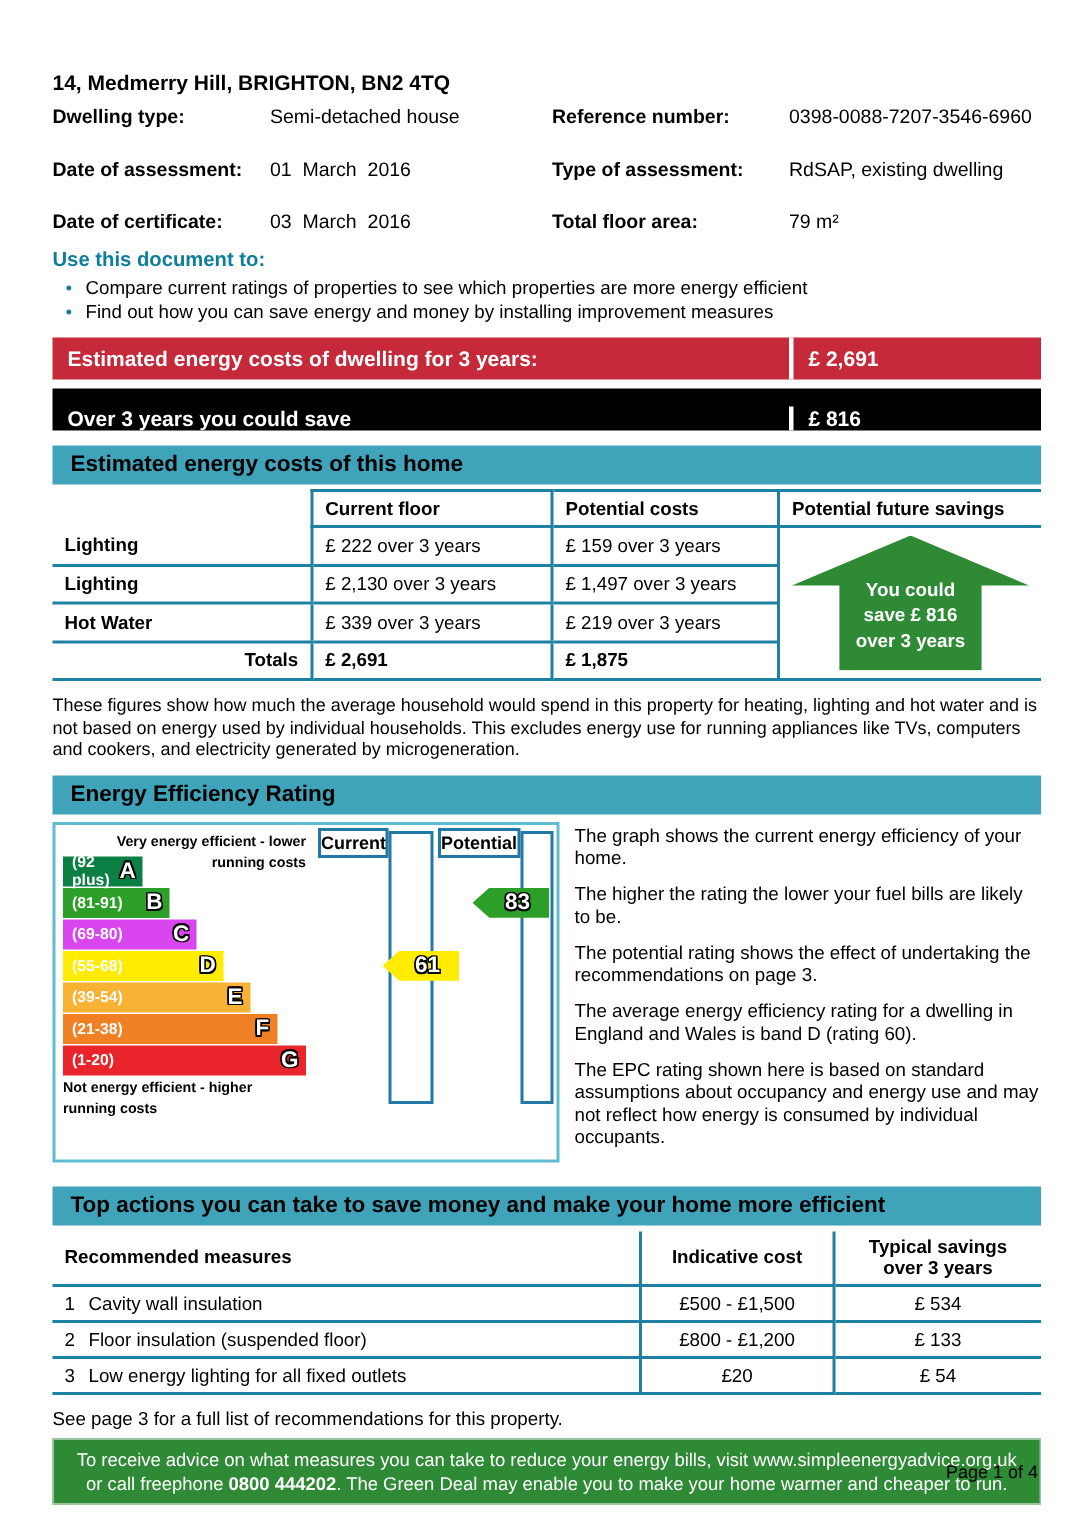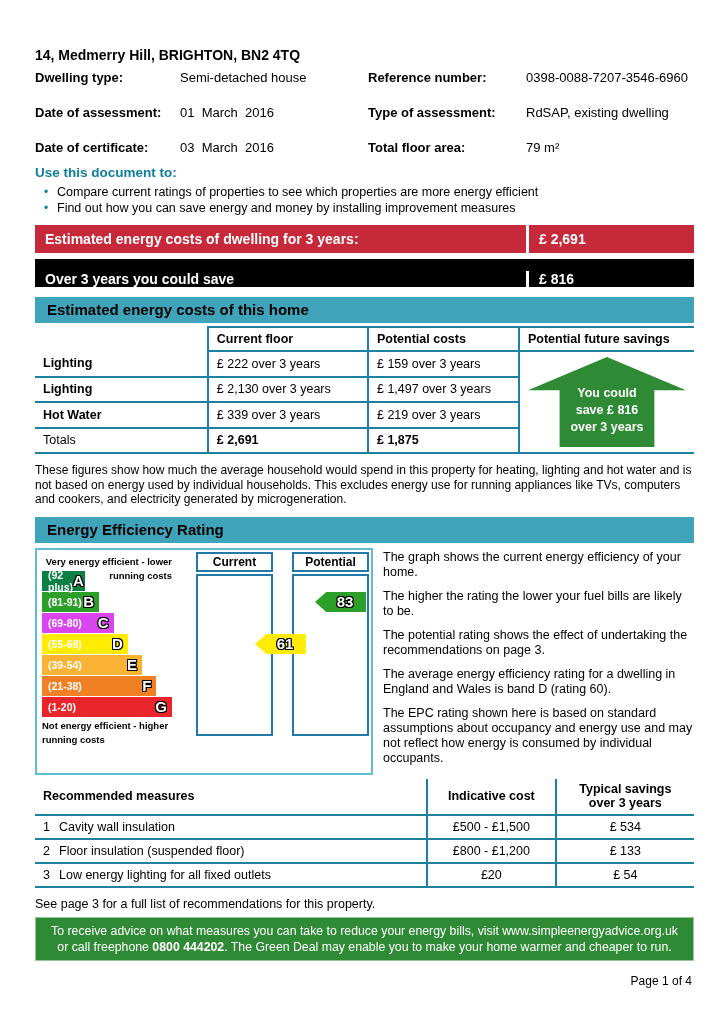--- a/index.html
+++ b/index.html
@@ -46,21 +46,21 @@
                   font-size:15px; height:26px; line-height:26px; padding-left:12px; }
 
   
   .costs-table { width:100%; border-collapse:collapse; font-size:12.5px; margin-top:3px; }
   .costs-table td { padding:3px 8px; height:24px; }
   .costs-table .v { border-left:2px solid var(--line); }
   .costs-table .top { border-top:2px solid var(--line); }
   .costs-table .hb { border-bottom:2px solid var(--line); }
   .costs-table .head { font-weight:bold; }
   .costs-table .rowlbl { font-weight:bold; }
-  .costs-table .totlbl { font-weight:normal; text-align:left; }
+  .costs-table .totlbl { font-weight:bold; text-align:right; }
   .costs-table .tot { font-weight:bold; }
   .savings-cell { text-align:center; vertical-align:middle; }
   .house-arrow { position:relative; width:158px; height:90px; margin:2px auto;
                  background:var(--green);
                  clip-path:polygon(50% 0,100% 37%,80% 37%,80% 100%,20% 100%,20% 37%,0 37%); }
   .house-arrow .ha-text { position:absolute; top:28px; left:0; right:0; color:#fff;
                  font-weight:bold; font-size:12.5px; line-height:1.35; text-align:center; }
 
   .note { margin-top:9px; font-size:12px; line-height:1.22; }
 
@@ -71,21 +71,21 @@
   .epc-left { flex:1; padding:3px 5px 3px 3px; }
   .epc-mini-label { font-size:9.5px; font-weight:bold; height:14px; line-height:14px; }
   .epc-mini-label.top { margin-bottom:2px;text-align:right; }
   .epc-mini-label.bottom { margin-top:2px; }
   .epc-band { height:20px; margin-bottom:1px; display:flex; align-items:center; padding:0 5px 0 6px; }
   .epc-band .range { color:#fff; font-weight:bold; font-size:10.5px; }
   .epc-band .letter { margin-left:auto; font-size:15px; font-weight:bold; line-height:1; }
   .outline { color:#fff;
      text-shadow:-1px -1px 0 #000,1px -1px 0 #000,-1px 1px 0 #000,1px 1px 0 #000,
                  -1px 0 0 #000,1px 0 0 #000,0 -1px 0 #000,0 1px 0 #000; }
-  .epc-col { width:77px; margin-left:19px; display:flex; flex-direction:column; }
+  .epc-col { width:77px; margin-left:3px; display:flex; flex-direction:row; }
   .epc-col-head { border:2px solid var(--epc-col); text-align:center; font-weight:bold;
                   font-size:12px; height:20px; line-height:16px; }
   .epc-col-body { border:2px solid var(--epc-col); margin-top:2px; flex:1; }
   .epc-arrow { position:absolute; width:51px; height:20px; display:flex; align-items:center;
                justify-content:center; padding-left:9px;
                clip-path:polygon(22% 0,100% 0,100% 100%,22% 100%,0 50%); }
   .epc-arrow .num { font-size:15px; font-weight:bold; }
   .epc-arrow.current { right:63px; }
   .epc-arrow.potential { right:3px; }
   .epc-text { flex:1; font-size:12.5px; line-height:1.2; padding-top:2px; }
@@ -253,20 +253,21 @@
       </div>
       <div class="epc-text">
         <p>The graph shows the current energy efficiency of your home.</p>
         <p>The higher the rating the lower your fuel bills are likely to be.</p>
         <p>The potential rating shows the effect of undertaking the recommendations on page 3.</p>
         <p>The average energy efficiency rating for a dwelling in England and Wales is band D (rating 60).</p>
         <p>The EPC rating shown here is based on standard assumptions about occupancy and energy use and may not reflect how energy is consumed by individual occupants.</p>
       </div>
     </div>
 
+    <div class="section-head" style="margin-top:16px">Top actions you can take to save money and make your home more efficient</div>
     <table class="actions-table">
       <tbody>
           <tr class="hrow">
         <td class="hb" style="width:59.5%">Recommended measures</td>
         <td class="v hb c" style="width:19.5%">Indicative cost</td>
         <td class="v hb c" style="width:21%">
           <div>Typical savings</div>
           <div>over 3 years</div>
         </td>
       </tr>

